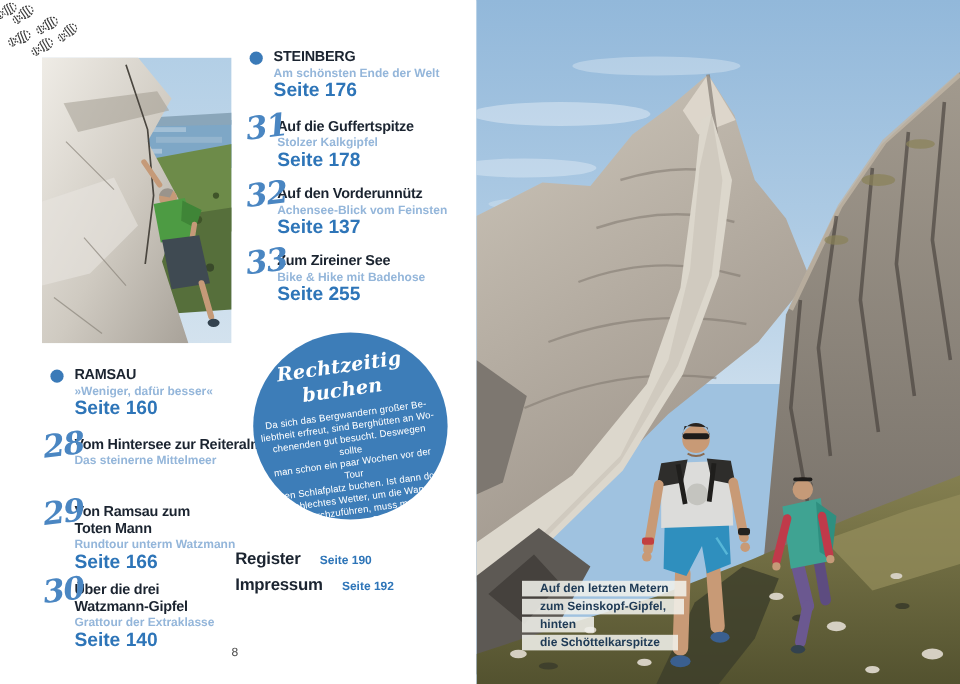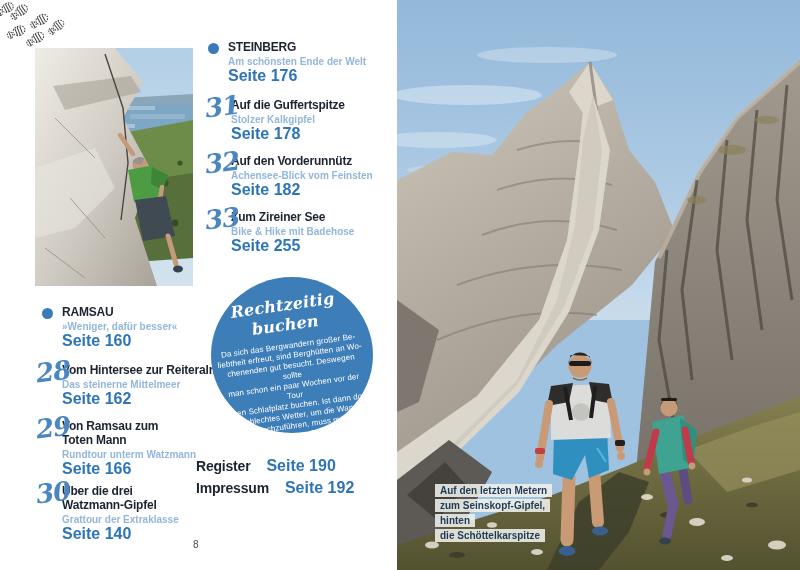--- a/index.html
+++ b/index.html
@@ -44,35 +44,35 @@
   .badge-inner{position:absolute;left:6px;top:18px;width:150px;transform:rotate(-8deg);text-align:center;}
   .badge-title{
     font-family:"DejaVu Serif",serif;font-style:italic;font-weight:bold;
     font-size:16px;line-height:20px;margin-bottom:6px;letter-spacing:0.2px;
   }
   .badge-body{font-size:8px;line-height:10px;white-space:pre-line;letter-spacing:0.1px;}
 
   
   .footer-row{position:absolute;left:196px;display:flex;align-items:baseline;}
   .footer-label{font-size:14px;font-weight:600;color:#1b2430;margin-right:16px;letter-spacing:-0.2px;}
-  .footer-page{font-size:16px;font-weight:bold;color:#2e75b8;}
+  .footer-page{font-size:10px;font-weight:bold;color:#2e75b8;}
 
   .page-number{position:absolute;left:193px;top:539px;font-size:10px;color:#4a4a4a;}
 
   
   .right-page{position:absolute;left:397px;top:0;width:403px;height:570px;overflow:hidden;background:#9fc2e0;}
   .right-photo-svg{position:absolute;left:0;top:0;}
 
   .photo-caption{
     position:absolute;left:38px;top:483px;width:140px;
     font-size:10px;font-weight:bold;line-height:15px;color:#1e3a55;
   }
   .caption-chip{
     background:rgba(240,240,234,0.88);
-    padding:1px 5px;white-space:pre-line;
+    padding:1px 15px;white-space:pre-line;
     -webkit-box-decoration-break:clone;box-decoration-break:clone;
   }
 </style>
 </head>
 <body>
 
 <div class="spread">
 
   <div class="left-page">
 
@@ -156,21 +156,21 @@
         <span class="marker-num">31</span>
         <div class="entry-title">Auf die Guffertspitze</div>
         <div class="entry-sub">Stolzer Kalkgipfel</div>
         <div class="entry-page">Seite 178</div>
       </div>
 
       <div class="toc-entry" style="left:231px;top:154px;">
         <span class="marker-num">32</span>
         <div class="entry-title">Auf den Vorderunnütz</div>
         <div class="entry-sub">Achensee-Blick vom Feinsten</div>
-        <div class="entry-page">Seite 182</div>
+        <div class="entry-page">Seite 137</div>
       </div>
 
       <div class="toc-entry" style="left:231px;top:210px;">
         <span class="marker-num">33</span>
         <div class="entry-title">Zum Zireiner See</div>
         <div class="entry-sub">Bike &amp; Hike mit Badehose</div>
         <div class="entry-page">Seite 255</div>
       </div>
     </div>
 
@@ -180,21 +180,20 @@
         <span class="marker-dot"></span>
         <div class="entry-title">RAMSAU</div>
         <div class="entry-sub">»Weniger, dafür besser«</div>
         <div class="entry-page">Seite 160</div>
       </div>
 
       <div class="toc-entry" style="left:62px;top:363px;">
         <span class="marker-num">28</span>
         <div class="entry-title">Vom Hintersee zur Reiteralm</div>
         <div class="entry-sub">Das steinerne Mittelmeer</div>
-        <div class="entry-page">Seite 162</div>
       </div>
 
       <div class="toc-entry" style="left:62px;top:419px;">
         <span class="marker-num">29</span>
         <div class="entry-title">Von Ramsau zum
 Toten Mann</div>
         <div class="entry-sub">Rundtour unterm Watzmann</div>
         <div class="entry-page">Seite 166</div>
       </div>
 

